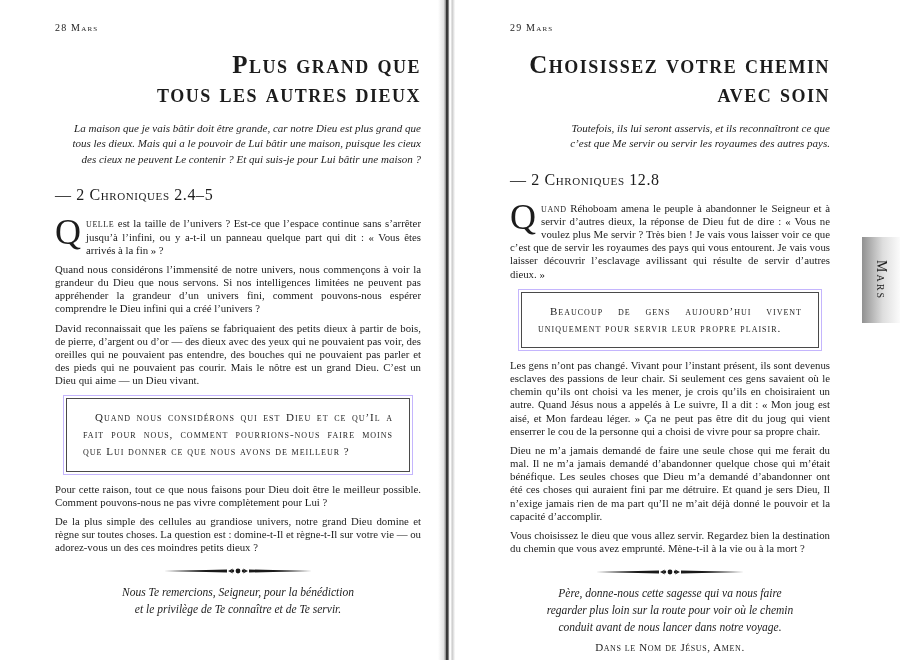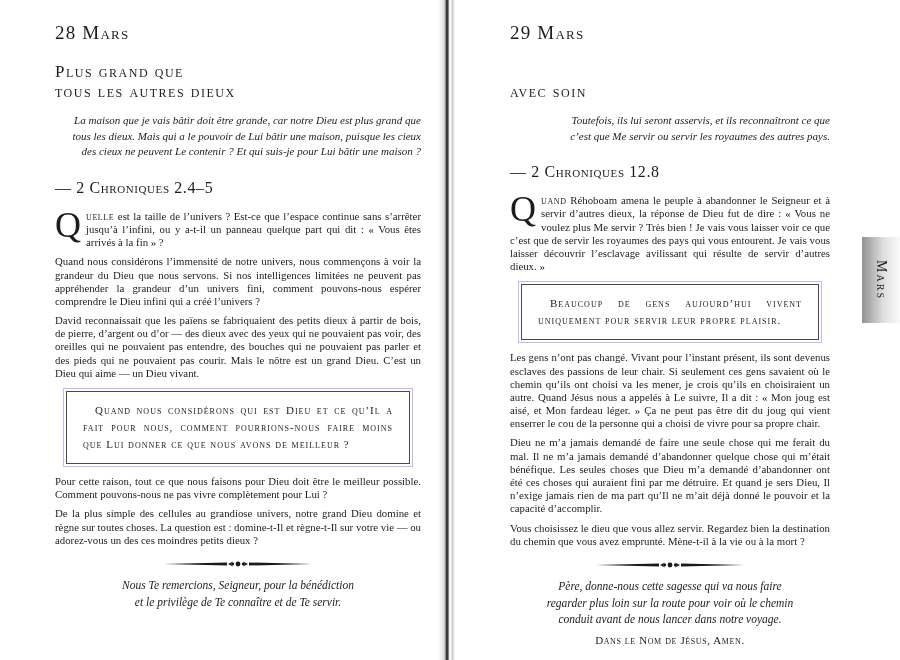--- a/index.html
+++ b/index.html
@@ -1,23 +1,23 @@
 <!DOCTYPE html>
 <html lang="fr"><head>
 <meta charset="utf-8">
 <style>
   html,body{margin:0;padding:0;background:#fff;}
   .spread{position:relative;width:900px;height:660px;background:#fff;overflow:hidden;
           font-family:"Liberation Serif","DejaVu Serif",serif;color:#1c1c1c;}
   .page{position:absolute;top:0;height:660px;box-sizing:border-box;}
   .page.left{left:0;width:447px;padding:22px 26px 0 55px;}
   .page.right{left:452px;width:408px;padding:22px 30px 16px 58px;}
-  .date{font-variant:small-caps;font-size:19px;letter-spacing:1.2px;}
-  .title{margin:18px 0 0;text-align:left;font-variant:small-caps;font-weight:400;
-         font-size:17px;line-height:1.15;letter-spacing:1.5px;}
+  .date{font-variant:small-caps;font-size:10px;letter-spacing:1.2px;}
+  .title{margin:18px 0 0;text-align:right;font-variant:small-caps;font-weight:700;
+         font-size:25px;line-height:1.15;letter-spacing:1.5px;}
   .epigraph{margin:12px auto 0;text-align:right;font-style:italic;font-size:11px;
             line-height:1.42;white-space:pre-line;}
   .ref{margin:19px 0 0;font-variant:small-caps;font-size:16px;letter-spacing:0.6px;}
   .body{margin:0 0 6px;font-size:10.8px;line-height:1.22;text-align:justify;hyphens:auto;}
   .body.first{margin-top:13px;}
   .dropcap{float:left;font-size:36px;line-height:26px;padding:2px 5px 0 0;font-weight:400;}
   .lead{font-variant:small-caps;letter-spacing:0.6px;}
   .quote-box{margin:8px 8px;border:1px solid #c4b5fd;padding:2px;}
   .quote-inner{border:1px solid #4a4a4a;padding:10px 16px;}
   .quote-inner p{margin:0;font-variant:small-caps;font-size:11px;line-height:1.55;
@@ -68,21 +68,21 @@
       <circle cx="75" cy="5" r="2.4"></circle>
       <circle cx="69.8" cy="5" r="1.4"></circle>
       <circle cx="80.2" cy="5" r="1.4"></circle>
     </svg>
     <p class="prayer">Nous Te remercions, Seigneur, pour la bénédiction
 et le privilège de Te connaître et de Te servir.</p>
   </section>
 
   <section class="page right">
     <div class="date">29 Mars</div>
-    <h1 class="title"><br><span>avec soin</span></h1>
+    <h1 class="title"><span>Choisissez votre chemin</span><br><span>avec soin</span></h1>
     <p class="epigraph">Toutefois, ils lui seront asservis, et ils reconnaîtront ce que
 c’est que Me servir ou servir les royaumes des autres pays.</p>
     <p class="ref">— 2 Chroniques 12.8</p>
     <p class="body first"><span class="dropcap">Q</span><span class="lead">uand</span><span> Réhoboam amena le peuple à abandonner le Seigneur et à servir d’autres dieux, la réponse de Dieu fut de dire :  « Vous ne voulez plus Me servir ? Très bien ! Je vais vous laisser voir ce que c’est que de servir les royaumes des pays qui vous entourent. Je vais vous laisser découvrir l’esclavage avilissant qui résulte de servir d’autres dieux. »</span></p>
     <div class="quote-box">
       <div class="quote-inner">
         <p>Beaucoup de gens aujourd’hui vivent uniquement pour servir leur propre plaisir.</p>
       </div>
     </div>
     <p class="body">Les gens n’ont pas changé. Vivant pour l’instant présent, ils sont devenus esclaves des passions de leur chair. Si seulement ces gens savaient où le chemin qu’ils ont choisi va les mener, je crois qu’ils en choisiraient un autre. Quand Jésus nous a appelés à Le suivre, Il a dit :  « Mon joug est aisé, et Mon fardeau léger. » Ça ne peut pas être dit du joug qui vient enserrer le cou de la personne qui a choisi de vivre pour sa propre chair.</p>

